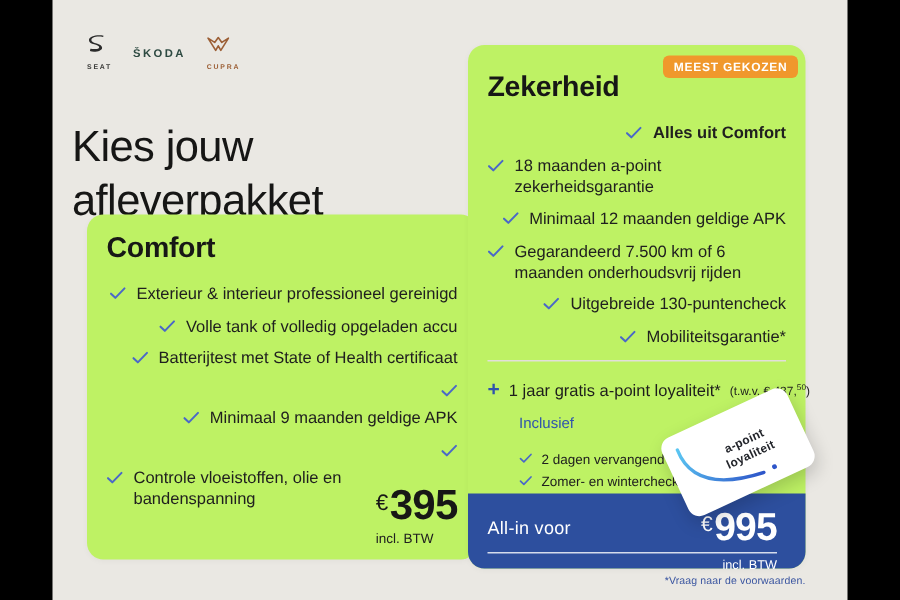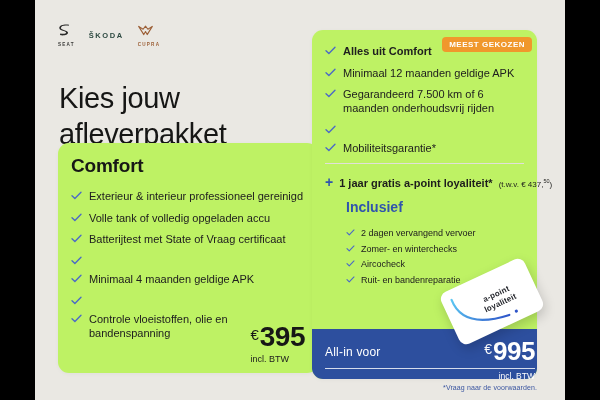--- a/index.html
+++ b/index.html
@@ -16,40 +16,40 @@
 
   
   .brands{position:absolute;left:23px;top:23px;display:flex;align-items:flex-start;gap:14px;}
   .brand{display:flex;flex-direction:column;align-items:flex-start;gap:1px;}
   .brand-label{font-size:4.6px;font-weight:bold;letter-spacing:1.2px;color:#3a3a38;}
   .brand-label.cupra{color:#9c5f36;}
   .skoda-word{font-size:7.5px;font-weight:bold;letter-spacing:1.6px;color:#2e4a42;margin-top:8px;}
 
   
   .page-title{
-    position:absolute;left:24px;top:62px;width:205px;
+    position:absolute;left:13px;top:62px;width:205px;
     font-size:29px;line-height:1.22;font-weight:500;color:#161615;
     letter-spacing:-0.4px;
   }
 
   
   .card{
     position:absolute;background:#bef264;border-radius:11px;
     box-shadow:0 1px 4px rgba(0,0,0,0.04);
   }
   .card-comfort{left:23px;top:143px;width:260px;height:230px;padding:12px 13px;box-sizing:border-box;}
   .card-zekerheid{left:277px;top:30px;width:225px;height:349px;padding:14px 13px;box-sizing:border-box;}
 
   .card-title{font-size:19px;font-weight:bold;color:#171716;margin:0 0 12px 0;letter-spacing:-0.2px;}
   .card-zekerheid .card-title{margin-top:4px;}
 
   ul.features{list-style:none;margin:0;padding:0;}
   ul.features li{
     display:flex;align-items:flex-start;gap:7px;
-    font-size:11px;line-height:1.28;color:#20201f;margin-bottom:7.5px;
+    font-size:11px;line-height:1.28;color:#20201f;margin-bottom:7.5px;justify-content:flex-end;
   }
   ul.features li .chk{flex-shrink:0;margin-top:2px;}
   ul.features li.bold span{font-weight:bold;}
 
   .chk svg{display:block;}
 
   
   .price-block{position:absolute;right:13px;bottom:9px;text-align:left;}
   .price-line{white-space:nowrap;color:#171716;}
   .price-cur{font-size:15px;font-weight:500;vertical-align:6px;margin-right:1px;}
@@ -61,26 +61,26 @@
     position:absolute;top:7px;right:5px;
     background:#f0982c;color:#fff;
     font-size:8px;font-weight:bold;letter-spacing:0.5px;
     padding:3px 7px;border-radius:4px;
   }
 
   
   .divider{border:none;border-top:1px solid #e1dfda;margin:3px 0 11px 0;}
   .bonus-row{display:flex;align-items:baseline;gap:6px;margin-bottom:10px;}
   .plus{color:#2f54ad;font-size:14px;font-weight:bold;line-height:1;flex-shrink:0;}
-  .bonus-label{font-size:11px;font-weight:bold;color:#1d1d1c;white-space:nowrap;}
+  .bonus-label{font-size:11px;font-weight:normal;color:#1d1d1c;white-space:nowrap;}
   .bonus-note{font-size:8px;color:#1d1d1c;white-space:nowrap;}
   .bonus-note sup{font-size:5.5px;}
 
   .incl-block{margin-left:21px;}
-  .incl-title{font-size:14px;font-weight:bold;color:#2f54ad;margin:0 0 13px 0;}
+  .incl-title{font-size:10px;font-weight:normal;color:#2f54ad;margin:0 0 13px 0;}
   ul.subfeatures{list-style:none;margin:0;padding:0;}
   ul.subfeatures li{
     display:flex;align-items:flex-start;gap:6px;
     font-size:9px;line-height:1.25;color:#20201f;margin-bottom:4.5px;
   }
   ul.subfeatures li .chk{margin-top:1px;}
 
   
   .loyalty{
     position:absolute;left:134px;top:243px;width:92px;height:57px;
@@ -93,21 +93,21 @@
   .loyalty-text{
     position:relative;text-align:center;
     font-size:8px;font-weight:bold;color:#23252b;line-height:1.2;
     letter-spacing:0.2px;margin-left:14px;
   }
 
   
   .allin{
     position:absolute;left:0;right:0;bottom:0;height:50px;
     background:#2d4f9e;border-radius:0 0 11px 11px;
-    padding:7px 2px 5px 13px;box-sizing:border-box;z-index:2;color:#fff;
+    padding:7px 19px 5px 13px;box-sizing:border-box;z-index:2;color:#fff;
   }
   .allin-row{display:flex;justify-content:space-between;align-items:center;}
   .allin-label{font-size:12px;letter-spacing:0.2px;}
   .allin-price{white-space:nowrap;}
   .allin-cur{font-size:14px;font-weight:500;vertical-align:6px;margin-right:1px;}
   .allin-num{font-size:26px;font-weight:bold;letter-spacing:-0.5px;}
   .allin-rule{border:none;border-top:1px solid rgba(255,255,255,0.8);margin:1px 0 2px 0;}
   .allin-note{font-size:8.5px;text-align:right;}
 
   .footnote{
@@ -163,36 +163,36 @@
             </svg>
           </span>
         <span>Volle tank of volledig opgeladen accu</span>
       </li>
       <li>
         <span class="chk">
             <svg width="11" height="9" viewBox="0 0 12 10">
               <path d="M1 5.3 L4.2 8.4 L11 1.4" fill="none" stroke="#4a68c8" stroke-width="1.5" stroke-linecap="round" stroke-linejoin="round"></path>
             </svg>
           </span>
-        <span>Batterijtest met State of Vraag certificaat</span>
-      </li>
-      <li>
-        <span class="chk">
-            <svg width="11" height="9" viewBox="0 0 12 10">
-              <path d="M1 5.3 L4.2 8.4 L11 1.4" fill="none" stroke="#4a68c8" stroke-width="1.5" stroke-linecap="round" stroke-linejoin="round"></path>
-            </svg>
-          </span>
-      </li>
-      <li>
-        <span class="chk">
-            <svg width="11" height="9" viewBox="0 0 12 10">
-              <path d="M1 5.3 L4.2 8.4 L11 1.4" fill="none" stroke="#4a68c8" stroke-width="1.5" stroke-linecap="round" stroke-linejoin="round"></path>
-            </svg>
-          </span>
-        <span>Minimaal 4 maanden geldige APK</span>
+        <span>Batterijtest met State of Health certificaat</span>
+      </li>
+      <li>
+        <span class="chk">
+            <svg width="11" height="9" viewBox="0 0 12 10">
+              <path d="M1 5.3 L4.2 8.4 L11 1.4" fill="none" stroke="#4a68c8" stroke-width="1.5" stroke-linecap="round" stroke-linejoin="round"></path>
+            </svg>
+          </span>
+      </li>
+      <li>
+        <span class="chk">
+            <svg width="11" height="9" viewBox="0 0 12 10">
+              <path d="M1 5.3 L4.2 8.4 L11 1.4" fill="none" stroke="#4a68c8" stroke-width="1.5" stroke-linecap="round" stroke-linejoin="round"></path>
+            </svg>
+          </span>
+        <span>Minimaal 9 maanden geldige APK</span>
       </li>
       <li>
         <span class="chk">
             <svg width="11" height="9" viewBox="0 0 12 10">
               <path d="M1 5.3 L4.2 8.4 L11 1.4" fill="none" stroke="#4a68c8" stroke-width="1.5" stroke-linecap="round" stroke-linejoin="round"></path>
             </svg>
           </span>
       </li>
       <li style="max-width:160px;">
         <span class="chk">
@@ -206,51 +206,61 @@
     <div class="price-block">
       <div class="price-line">
         <span class="price-cur">€</span><span class="price-num">395</span>
       </div>
       <div class="price-note">incl. BTW</div>
     </div>
   </div>
 
   <div class="card card-zekerheid">
     <div class="badge">MEEST GEKOZEN</div>
+    <h2 class="card-title">Zekerheid</h2>
     <ul class="features">
       <li class="bold">
         <span class="chk">
             <svg width="11" height="9" viewBox="0 0 12 10">
               <path d="M1 5.3 L4.2 8.4 L11 1.4" fill="none" stroke="#4a68c8" stroke-width="1.5" stroke-linecap="round" stroke-linejoin="round"></path>
             </svg>
           </span>
         <span>Alles uit Comfort</span>
       </li>
       <li>
         <span class="chk">
             <svg width="11" height="9" viewBox="0 0 12 10">
               <path d="M1 5.3 L4.2 8.4 L11 1.4" fill="none" stroke="#4a68c8" stroke-width="1.5" stroke-linecap="round" stroke-linejoin="round"></path>
             </svg>
           </span>
+        <span>18 maanden a-point zekerheidsgarantie</span>
+      </li>
+      <li>
+        <span class="chk">
+            <svg width="11" height="9" viewBox="0 0 12 10">
+              <path d="M1 5.3 L4.2 8.4 L11 1.4" fill="none" stroke="#4a68c8" stroke-width="1.5" stroke-linecap="round" stroke-linejoin="round"></path>
+            </svg>
+          </span>
         <span>Minimaal 12 maanden geldige APK</span>
       </li>
       <li style="max-width:186px;">
         <span class="chk">
             <svg width="11" height="9" viewBox="0 0 12 10">
               <path d="M1 5.3 L4.2 8.4 L11 1.4" fill="none" stroke="#4a68c8" stroke-width="1.5" stroke-linecap="round" stroke-linejoin="round"></path>
             </svg>
           </span>
         <span>Gegarandeerd 7.500 km of 6 maanden onderhoudsvrij rijden</span>
       </li>
       <li>
         <span class="chk">
             <svg width="11" height="9" viewBox="0 0 12 10">
               <path d="M1 5.3 L4.2 8.4 L11 1.4" fill="none" stroke="#4a68c8" stroke-width="1.5" stroke-linecap="round" stroke-linejoin="round"></path>
             </svg>
           </span>
+        <span>Uitgebreide 130-puntencheck</span>
       </li>
       <li>
         <span class="chk">
             <svg width="11" height="9" viewBox="0 0 12 10">
               <path d="M1 5.3 L4.2 8.4 L11 1.4" fill="none" stroke="#4a68c8" stroke-width="1.5" stroke-linecap="round" stroke-linejoin="round"></path>
             </svg>
           </span>
         <span>Mobiliteitsgarantie*</span>
       </li>
     </ul>

